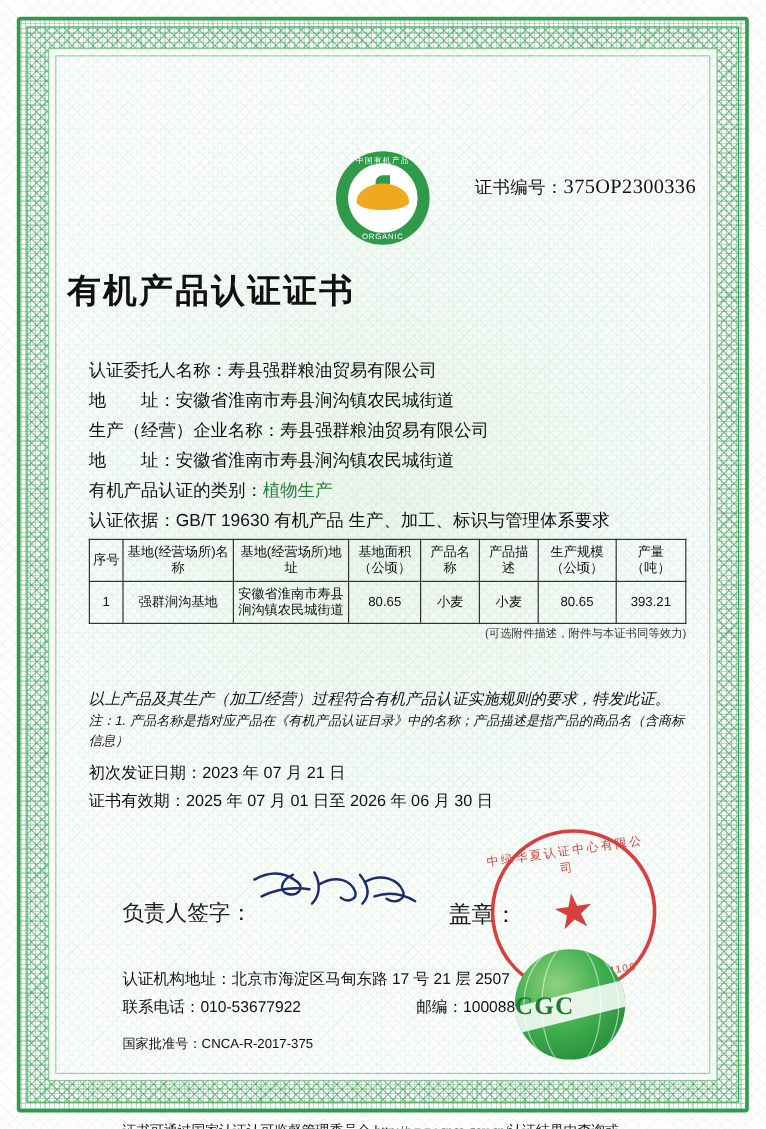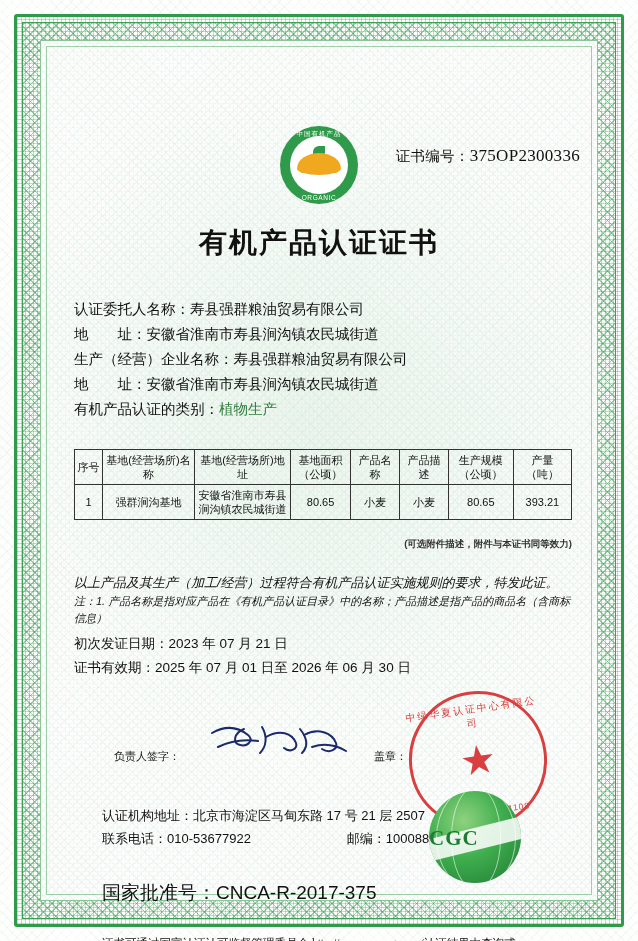--- a/index.html
+++ b/index.html
@@ -129,21 +129,20 @@
     text-align: center;
     font-size: 6.5px;
     color: #ffffff;
     letter-spacing: 1px;
   }
 
   .title {
     position: absolute;
     left: 0; right: 0;
     top: 168px;
-    text-align: center;
     font-family: "Liberation Serif", serif;
     font-weight: bold;
     font-size: 28px;
     letter-spacing: 2px;
     color: #111;
   }
 
   
   .fields {
     position: absolute;
@@ -188,22 +187,21 @@
   .col-addr { width: 110px; }
   .col-area { width: 62px; }
   .col-pname { width: 52px; }
   .col-pdesc { width: 52px; }
   .col-scale { width: 68px; }
   .col-output { width: 58px; }
   .attach-note {
     text-align: right;
     font-size: 9.5px;
     color: #333;
-    margin-top: 18px;
-    font-weight: bold;
+    margin-top: 2px;
   }
 
   
   .notes {
     position: absolute;
     left: 18px; right: 10px;
     top: 517px;
     font-size: 13px;
     line-height: 20px;
     color: #111;
@@ -226,29 +224,29 @@
 
   
   .sign-area {
     position: absolute;
     left: 18px; right: 10px;
     top: 655px;
     height: 80px;
   }
   .sign-label {
     position: absolute;
-    left: 40px;
+    left: 28px;
     top: 38px;
-    font-size: 11px;
+    font-size: 18px;
   }
   .seal-label {
     position: absolute;
     left: 300px;
     top: 38px;
-    font-size: 11px;
+    font-size: 19px;
   }
   .signature {
     position: absolute;
     left: 130px;
     top: 6px;
     width: 150px;
     height: 44px;
   }
   .signature svg { display: block; }
 
@@ -337,22 +335,22 @@
     font-size: 13px;
     line-height: 23px;
     color: #111;
   }
   .inst .row { white-space: nowrap; }
   .inst .pair { display: inline-block; }
   .inst .second { margin-left: 96px; }
   .approval {
     position: absolute;
     left: 46px;
-    top: 824px;
-    font-size: 19px;
+    top: 806px;
+    font-size: 11px;
     color: #111;
   }
 
   
   .footer {
     position: absolute;
     left: 46px; right: 10px;
     top: 878px;
     font-size: 11.5px;
     line-height: 19px;
@@ -402,20 +400,24 @@
         <span class="field-label">生产（经营）企业名称：</span>
         <span class="field-value">寿县强群粮油贸易有限公司</span>
       </div>
       <div class="field-row">
         <span class="field-label">地　　址：</span>
         <span class="field-value">安徽省淮南市寿县涧沟镇农民城街道</span>
       </div>
       <div class="field-row">
         <span class="field-label">有机产品认证的类别：</span>
         <span class="field-value green">植物生产</span>
+      </div>
+      <div class="field-row">
+        <span class="field-label">认证依据：</span>
+        <span class="field-value">GB/T 19630 有机产品 生产、加工、标识与管理体系要求</span>
       </div>
     </div>
 
     <div class="table-wrap">
       <table class="main">
         <thead>
           <tr>
             <th class="col-no">序号</th>
             <th class="col-name">基地(经营场所)名称</th>
             <th class="col-addr">基地(经营场所)地址</th>

